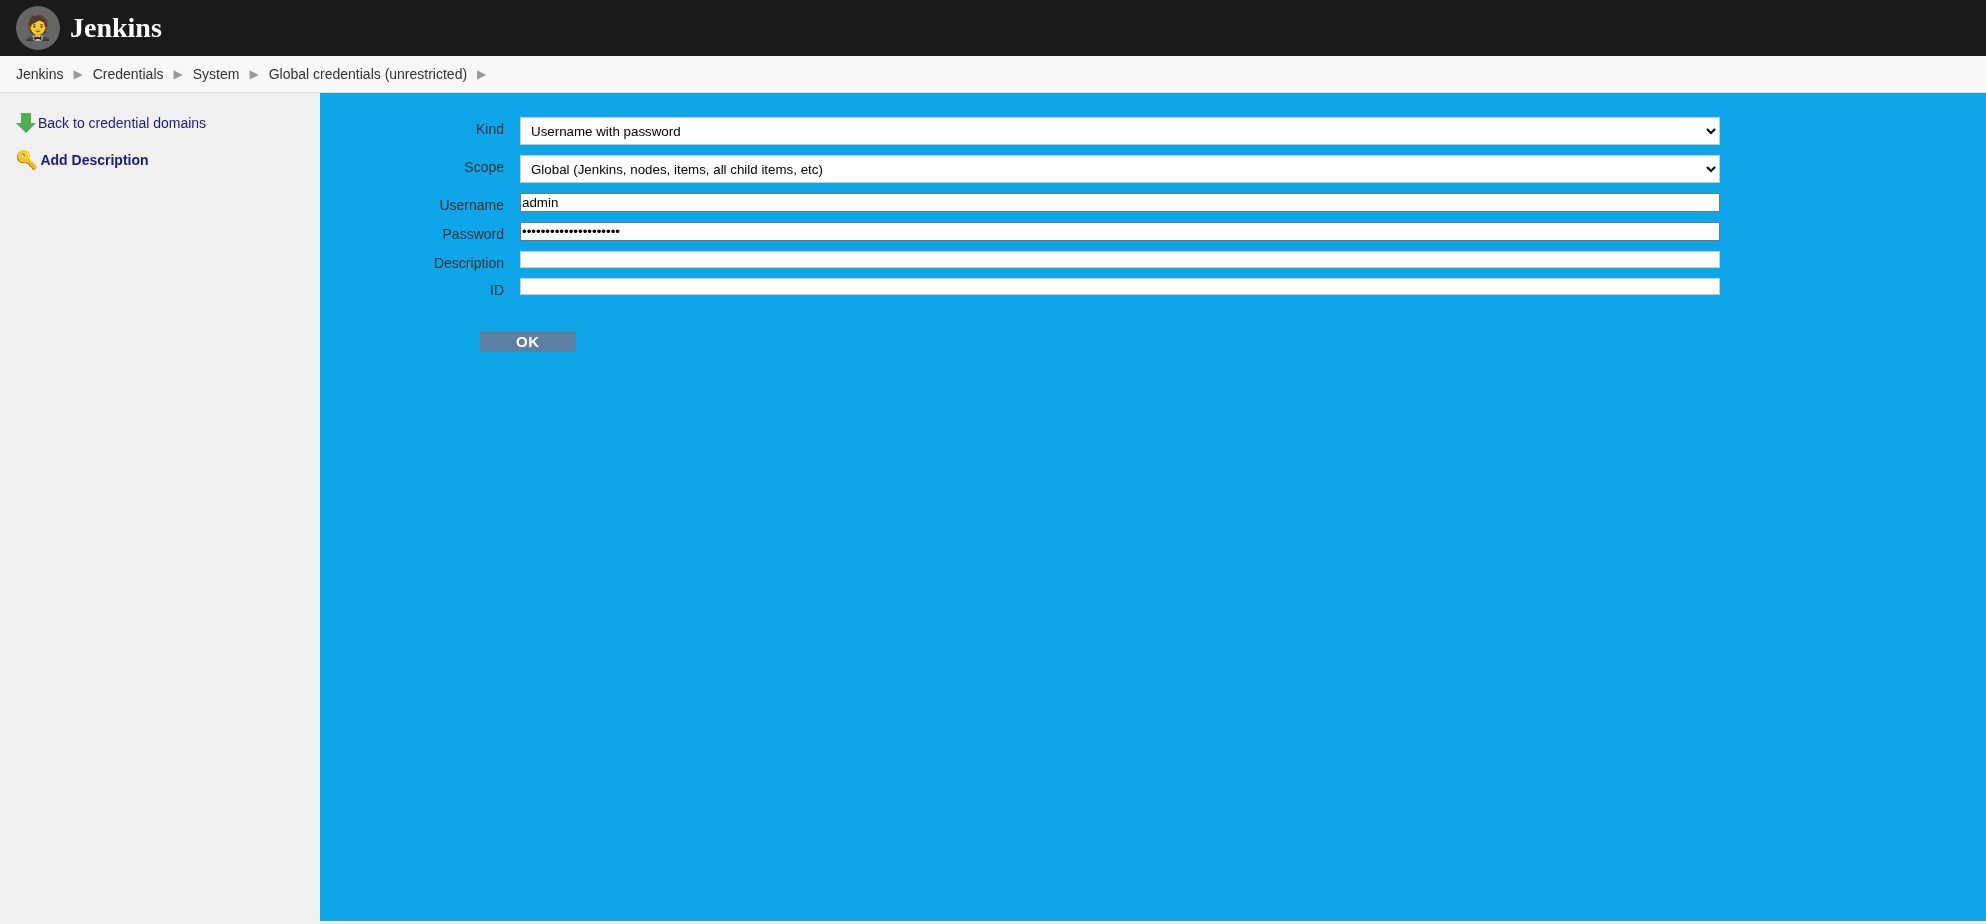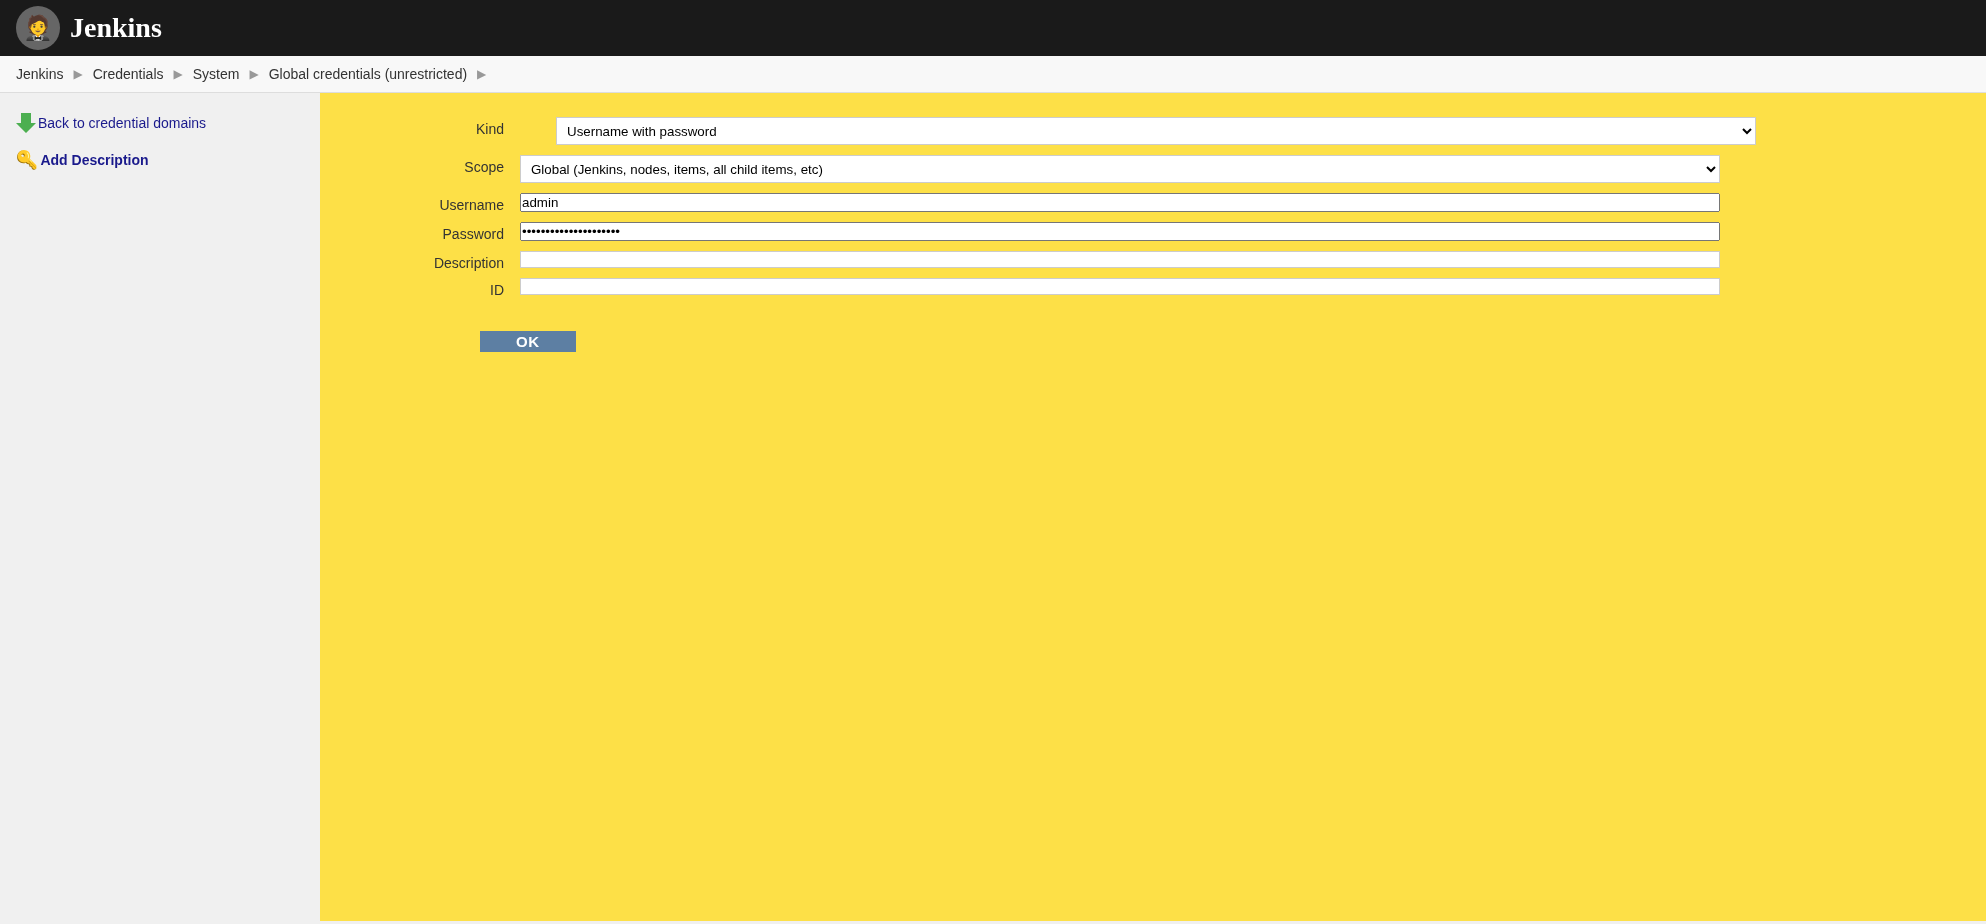--- a/index.html
+++ b/index.html
@@ -113,30 +113,29 @@
 
     .add-credentials-link {
       font-weight: bold;
       color: #1a1a8c;
     }
 
     
     .form-area {
       flex: 1;
       padding: 20px 40px 40px 40px;
-      background: #fde047;
+      background: #0ea5e9;
     }
 
     .kind-select {
       background: #fff !important;
       border: 1px solid #ccc !important;
       height: 28px;
       padding: 2px 6px !important;
       min-width: 400px;
-      margin-left: 36px;
     }
 
     .scope-select {
       background: #fff !important;
       border: 1px solid #ccc !important;
       height: 28px;
       padding: 2px 6px !important;
       min-width: 500px;
     }
 

